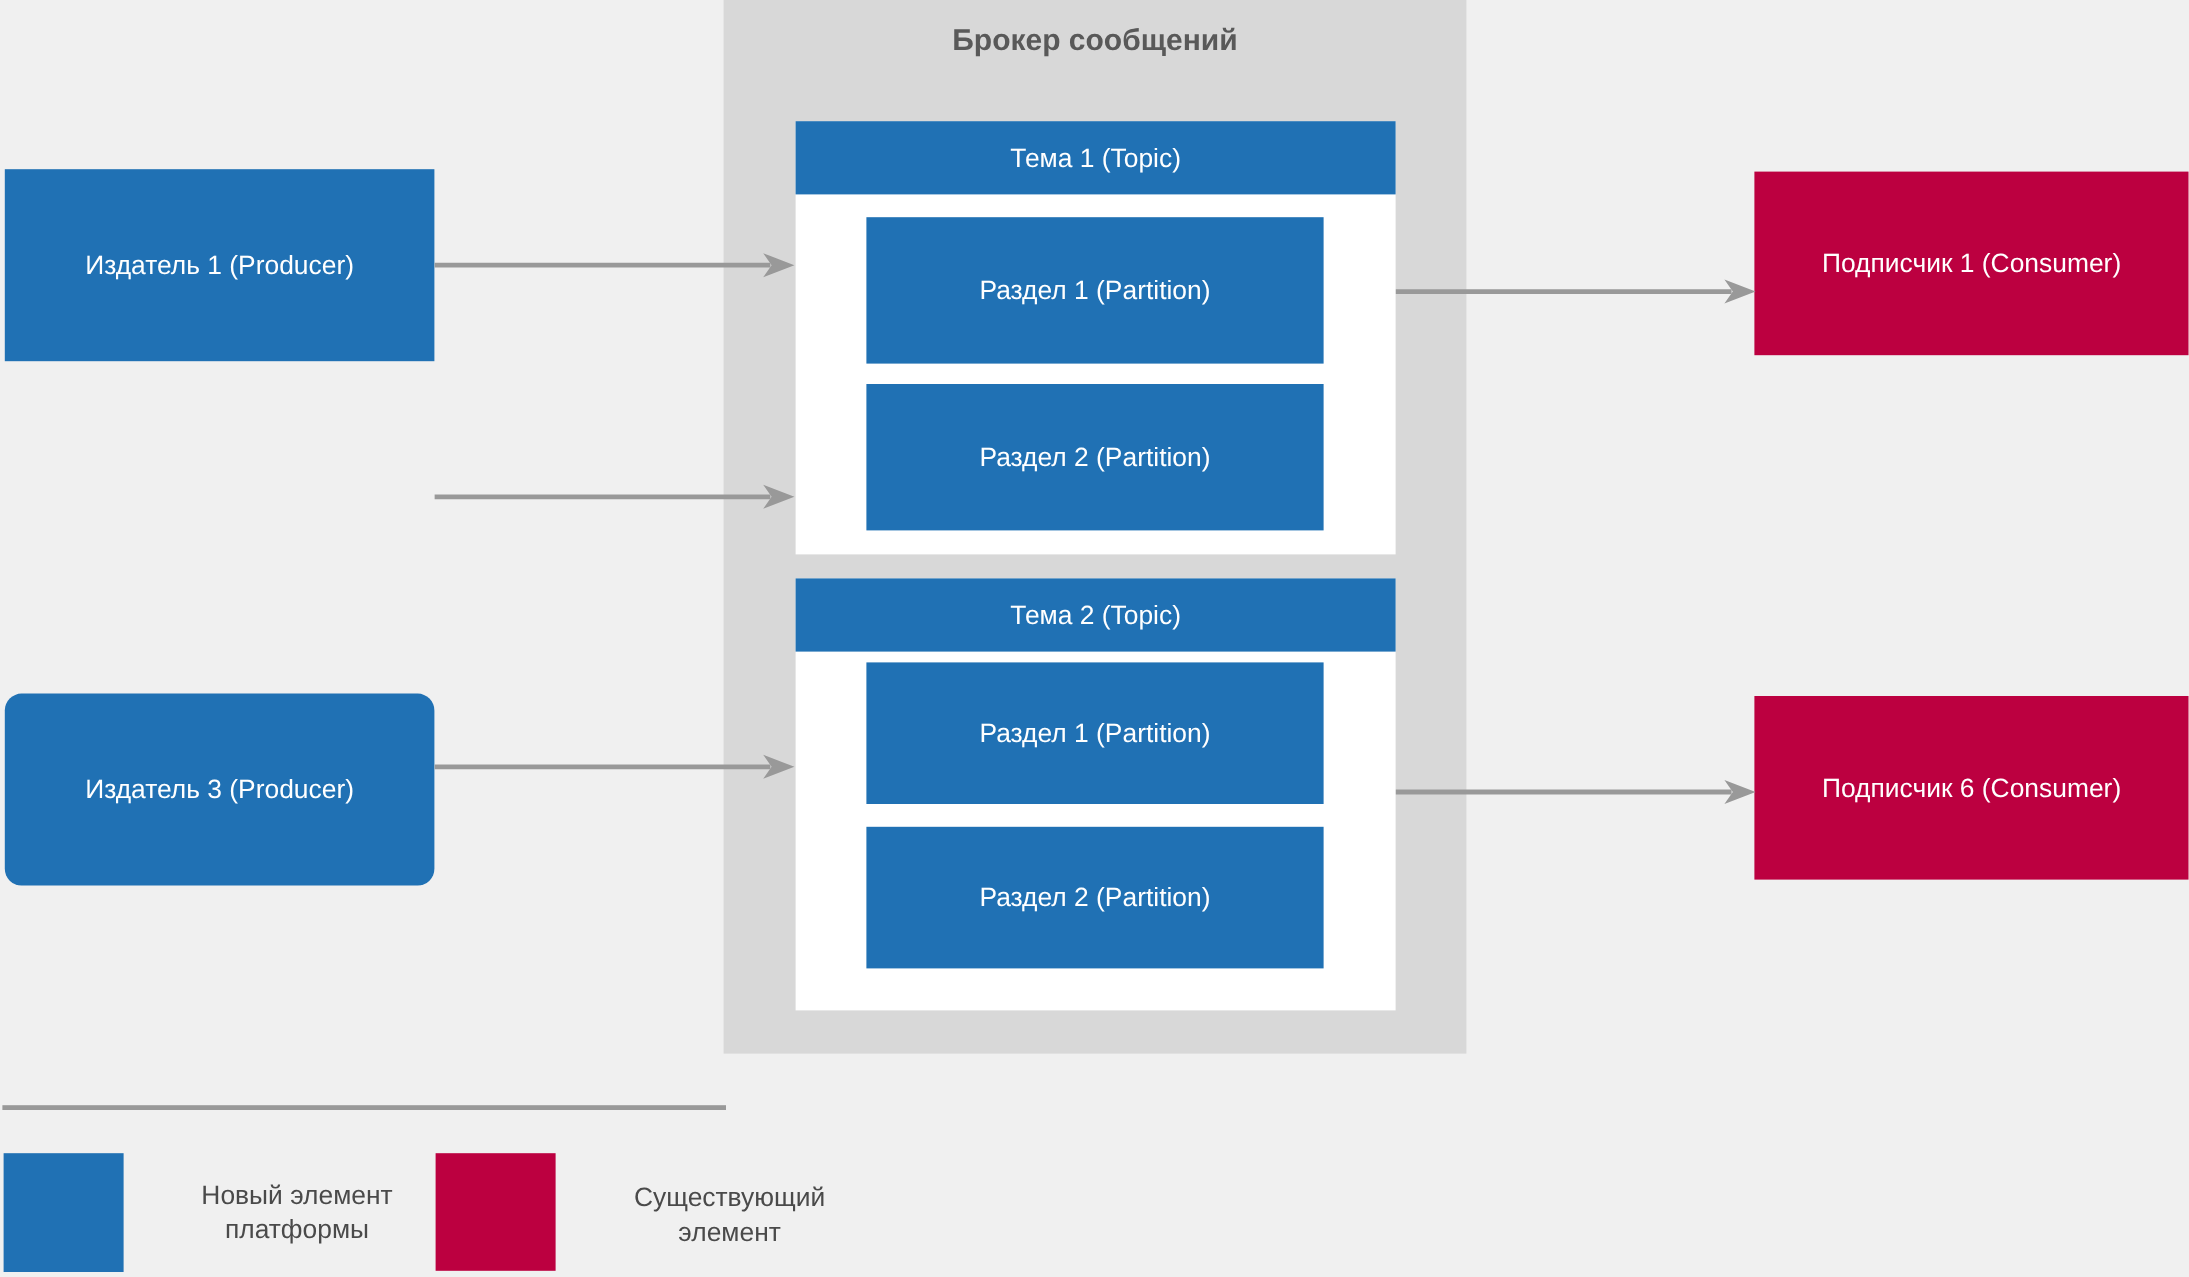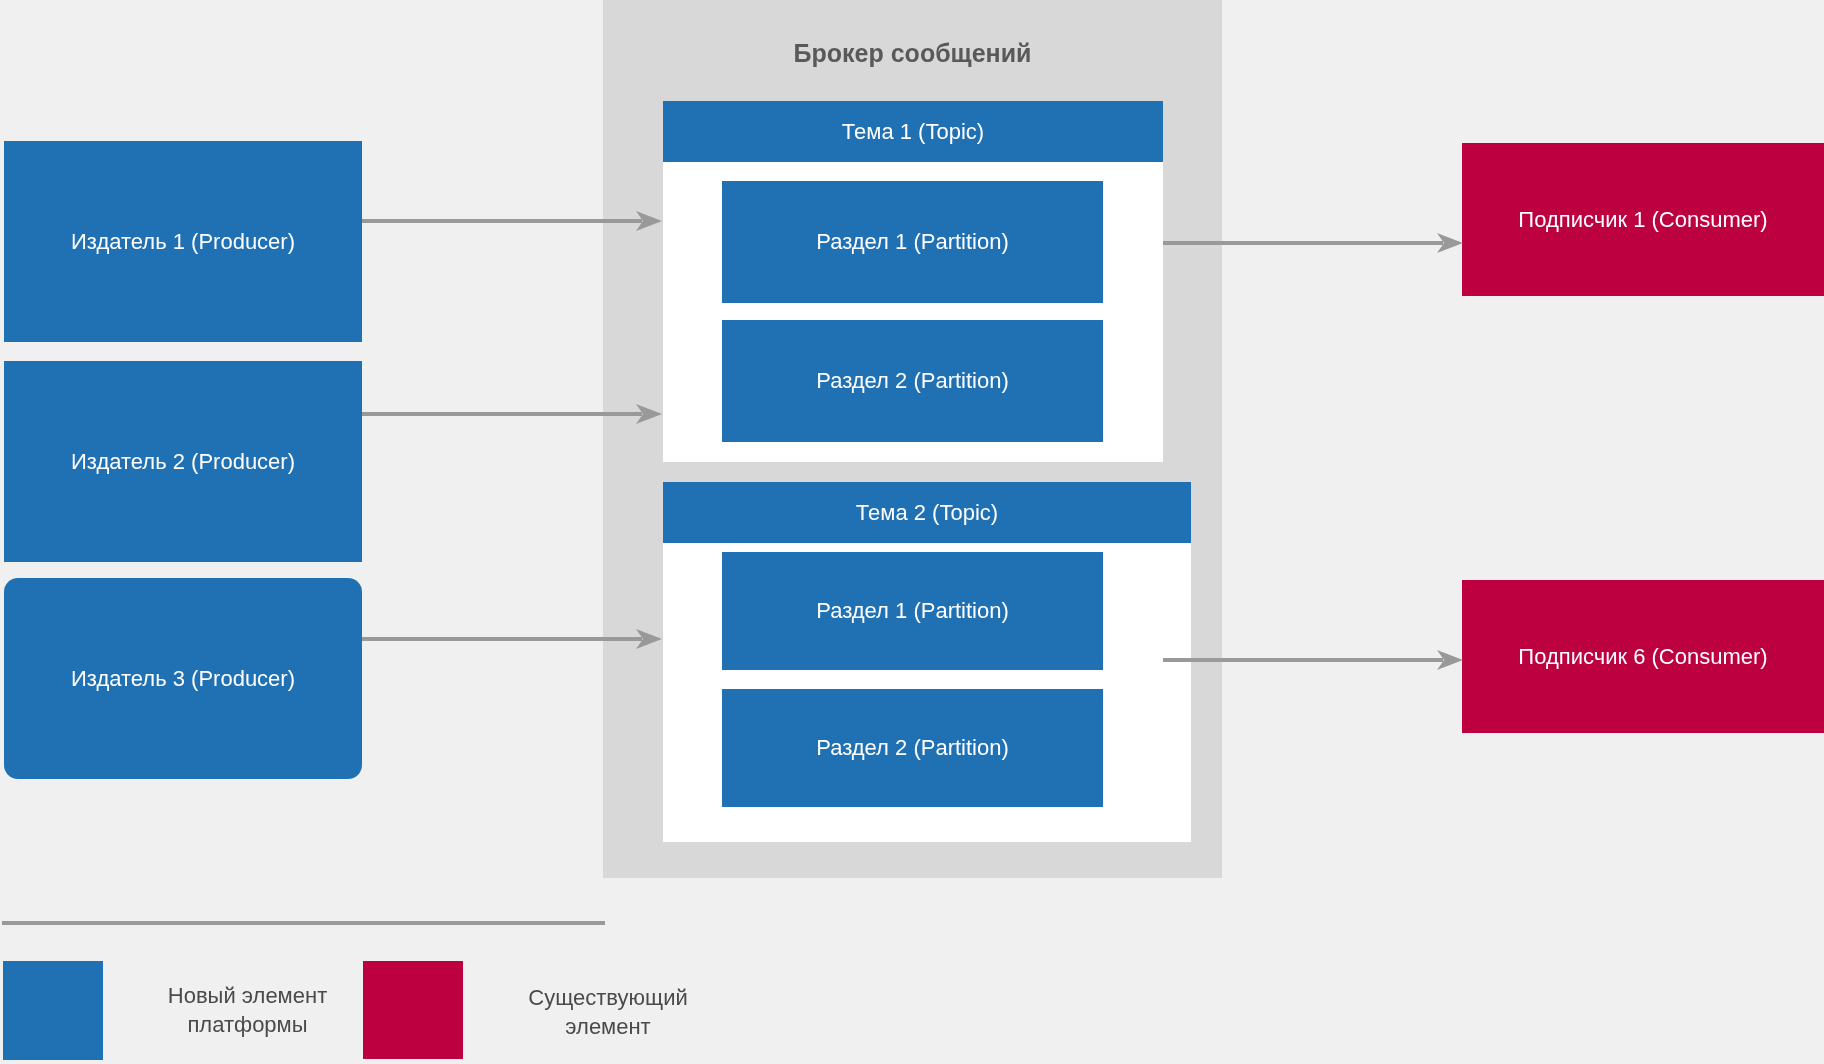--- a/index.html
+++ b/index.html
@@ -17,33 +17,33 @@
     display:flex;align-items:center;justify-content:center;text-align:center;
     color:var(--white);font-size:22px;line-height:1.25;
   }
   .blue-box{background:var(--blue);text-align:right;}
   .red-box{background:var(--red);}
   
   #broker{left:603px;top:0;width:619px;height:878px;background:var(--broker-bg);}
   #broker-title{
     left:603px;top:14px;width:619px;height:40px;
     display:flex;align-items:center;justify-content:center;
-    color:var(--title-text);font-size:25px;font-weight:bold;margin-top:19px;
+    color:var(--title-text);font-size:25px;font-weight:bold;
   }
   .topic{background:var(--white);left:663px;width:500px;}
   #topic-1{top:101px;height:361px;}
-  #topic-2{top:482px;height:360px;padding-left:28px;}
+  #topic-2{top:482px;height:360px;}
   .topic-header{position:absolute;left:0;top:0;width:100%;height:61px;}
   .partition{position:absolute;left:59px;width:381px;}
   #topic-1 .partition.p1{top:80px;height:122px;}
   #topic-1 .partition.p2{top:219px;height:122px;}
   #topic-2 .partition.p1{top:70px;height:118px;}
   #topic-2 .partition.p2{top:207px;height:118px;}
   
-  .producer{left:4px;width:358px;height:201px;}
+  .producer{left:4px;width:358px;height:160px;}
   #producer-1{top:141px;}
   #producer-2{top:361px;}
   #producer-3{top:578px;border-radius:14px;}
   .consumer{left:1462px;width:362px;height:153px;}
   #consumer-1{top:143px;}
   #consumer-2{top:580px;}
   
   .arrow{width:301px;height:24px;}
   .arrow line{stroke:var(--arrow);stroke-width:4;}
   .arrow polygon{fill:var(--arrow);}
@@ -77,21 +77,20 @@
     <div class="partition p2 node blue-box">Раздел 2 (Partition)</div>
   </div>
 
   <div id="topic-2" class="abs topic">
     <div class="topic-header node blue-box">Тема 2 (Topic)</div>
     <div class="partition p1 node blue-box">Раздел 1 (Partition)</div>
     <div class="partition p2 node blue-box">Раздел 2 (Partition)</div>
   </div>
 
   <div id="producer-1" class="abs node blue-box producer">Издатель 1 (Producer)</div>
-  <div id="producer-2" class="abs node blue-box producer">Издатель 2 (Producer)</div>
   <div id="producer-3" class="abs node blue-box producer">Издатель 3 (Producer)</div>
 
   <div id="consumer-1" class="abs node red-box consumer">Подписчик 1 (Consumer)</div>
   <div id="consumer-2" class="abs node red-box consumer">Подписчик 6 (Consumer)</div>
 
   <svg id="arrow-p1" class="abs arrow" viewBox="0 0 301 24">
     <line x1="0" y1="12" x2="280" y2="12"></line>
       <polygon points="274,2 300,12 274,22 281,12"></polygon>
   </svg>
   <svg id="arrow-p2" class="abs arrow" viewBox="0 0 301 24">

